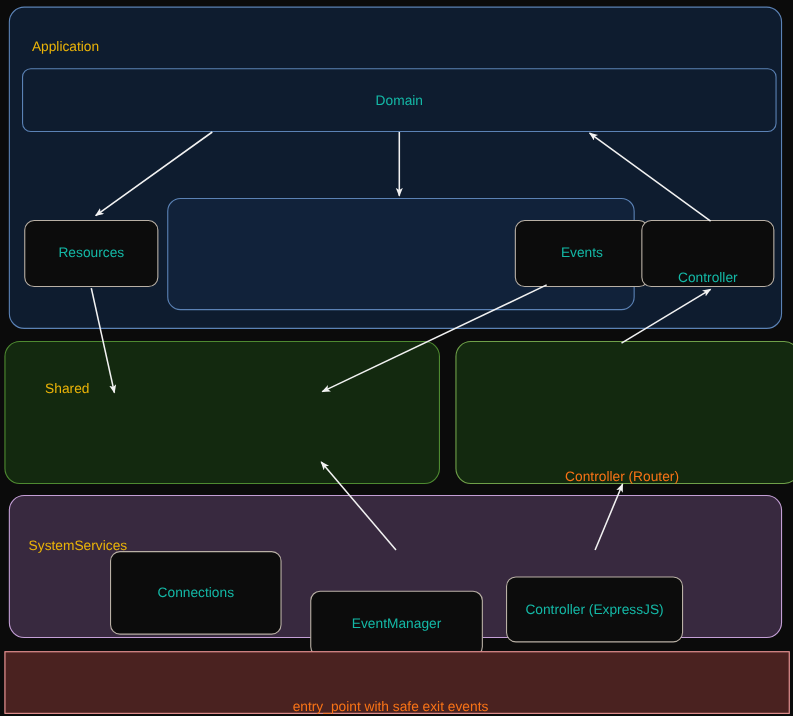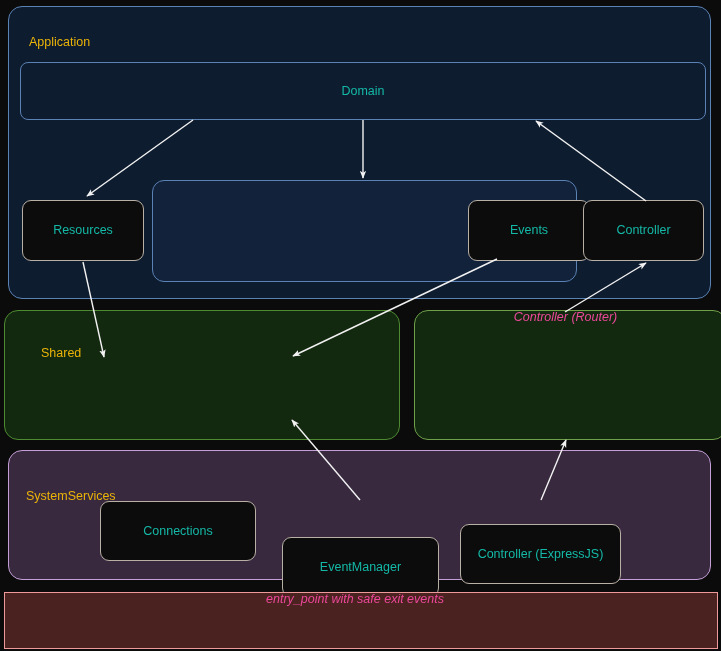--- a/index.html
+++ b/index.html
@@ -76,27 +76,26 @@
     font-size: 12.5px;
     line-height: 1.2;
     text-align: center;
     white-space: nowrap;
   }
 
   
   .center-label {
     position: absolute;
     display: flex;
-    align-items: flex-start;
+    align-items: flex-end;
     justify-content: center;
-    color: #ec4899;
+    color: #f97316;
     font-size: 12.5px;
     white-space: nowrap;
     pointer-events: none;
-    font-style: italic;
   }
 
   
   #edges {
     position: absolute;
     left: 0; top: 0;
     width: 721px;
     height: 651px;
     pointer-events: none;
   }
@@ -120,40 +119,40 @@
   <div class="node" style="left:22px; top:200px; width:122px; height:61px;">
     <span>Resources</span>
   </div>
 
 
 
   <div class="node" style="left:432px; top:200px; width:122px; height:61px;margin-left:36px;">
     <span>Events</span>
   </div>
 
-  <div class="node" style="left:583px; top:200px; width:121px; height:61px;">
+  <div class="node" style="left:583px; top:200px; width:121px; height:61px;align-items:flex-end;">
     <span>Controller</span>
   </div>
 
   <div class="container c-shared" style="left:4px; top:310px; width:396px; height:130px;">
     <span class="container-label" style="left:36px; top:36px;">Shared</span>
   </div>
 
 
 
   <div class="container c-router" style="left:414px; top:310px; width:313px; height:130px;"></div>
   <div class="center-label" style="left:414px; top:310px; width:303px; height:130px;">
     <span>Controller (Router)</span>
   </div>
 
   <div class="container c-systemservices" style="left:8px; top:450px; width:703px; height:130px;">
     <span class="container-label" style="left:17px; top:39px;">SystemServices</span>
   </div>
 
-  <div class="node" style="left:100px; top:501px; width:156px; height:60px;">
+  <div class="node" style="left:100px; top:501px; width:156px; height:76px;">
     <span>Connections</span>
   </div>
 
   <div class="node" style="left:282px; top:501px; width:157px; height:60px;margin-top:36px;">
     <span>EventManager</span>
   </div>
 
   <div class="node" style="left:460px; top:501px; width:161px; height:60px;margin-top:23px;">
     <span>Controller (ExpressJS)</span>
   </div>

